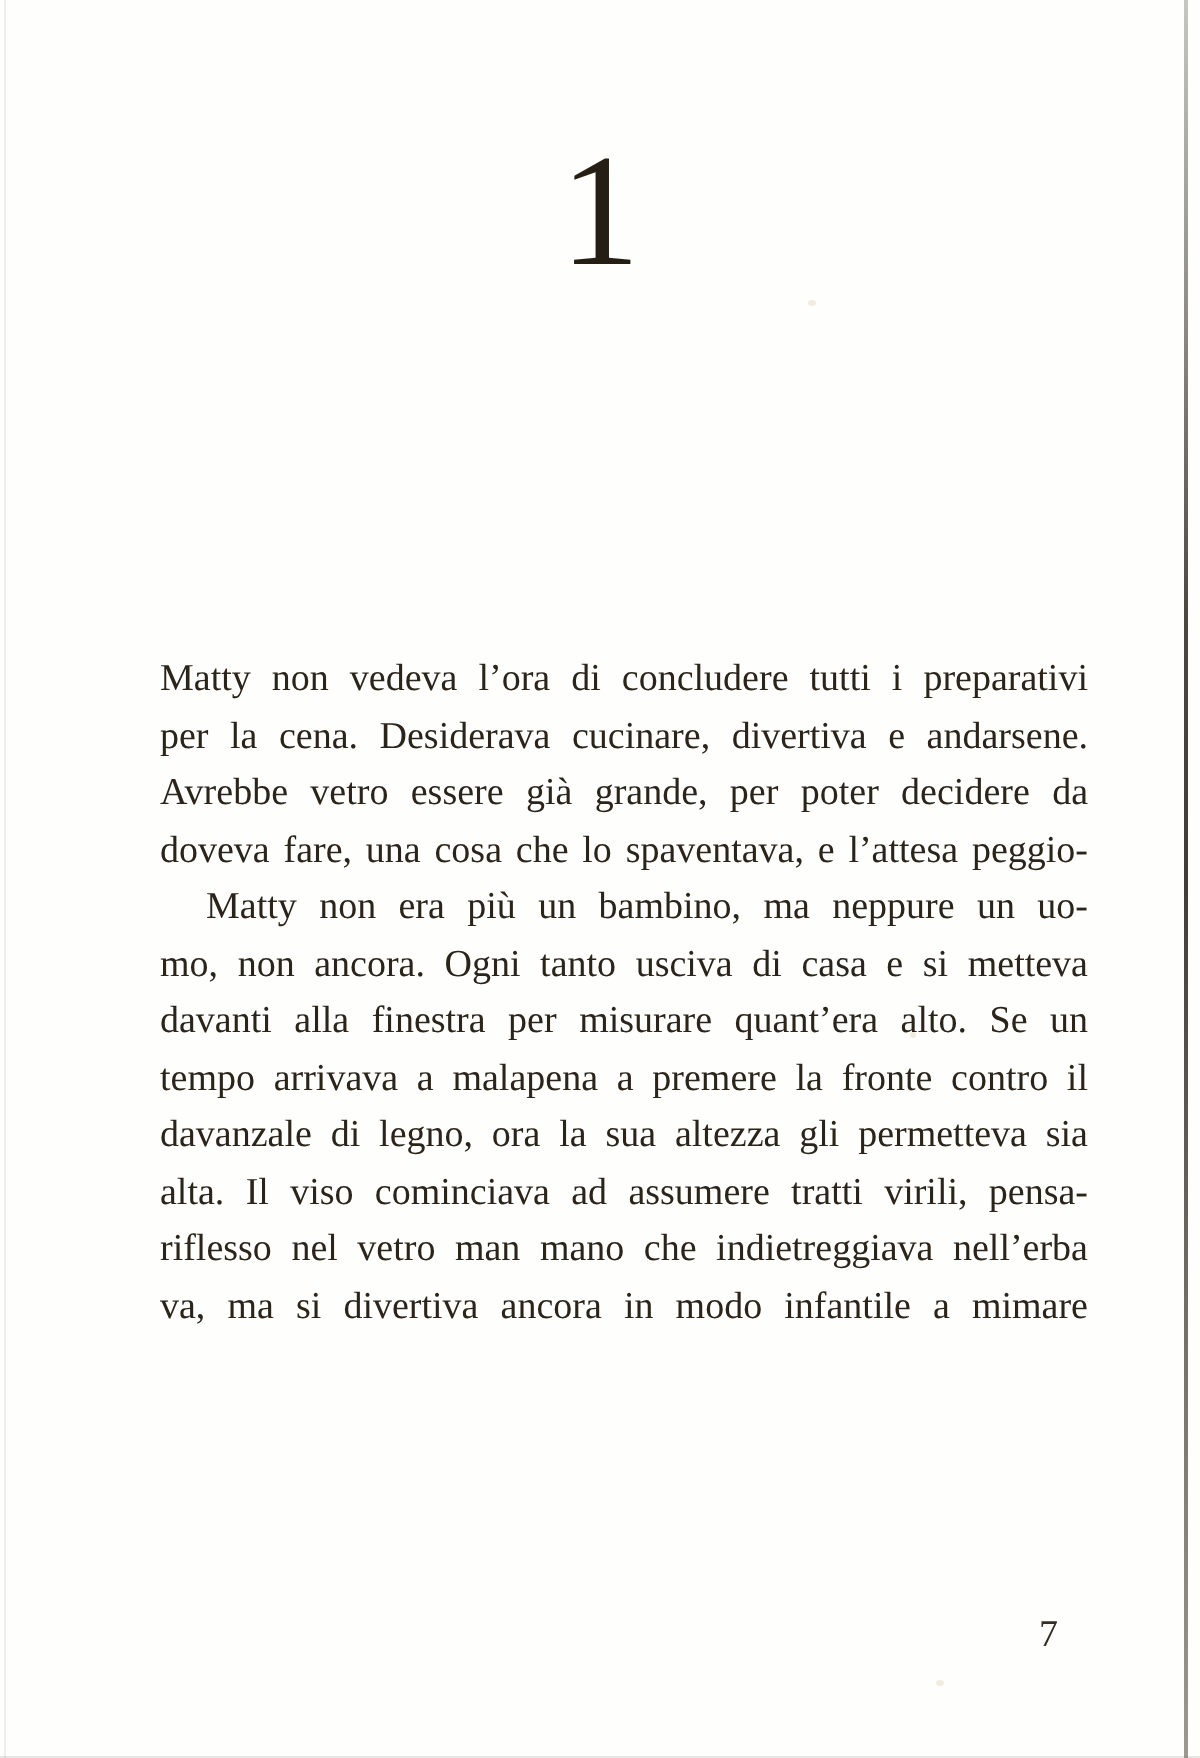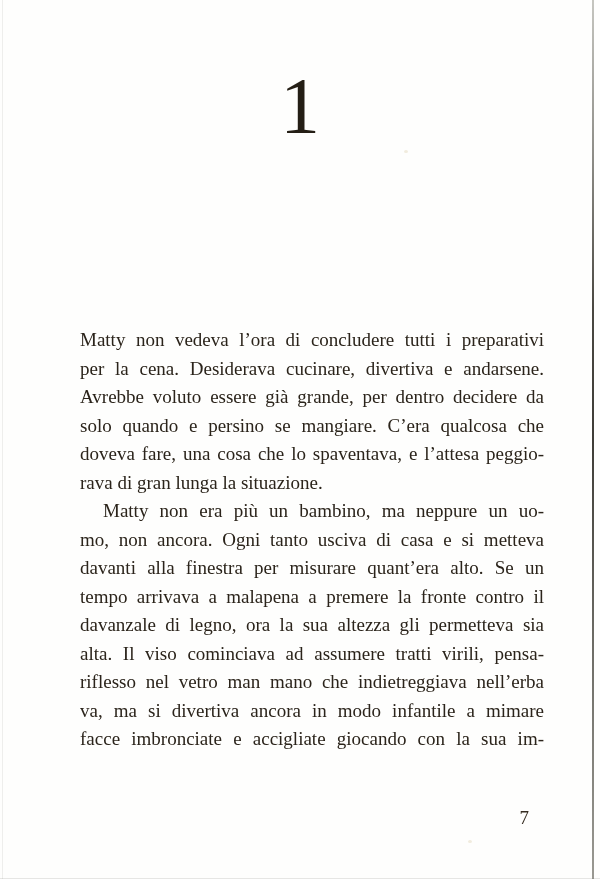--- a/index.html
+++ b/index.html
@@ -103,35 +103,32 @@
 <body>
 
 <div class="scan-page">
 
   <div class="chapter-number">1</div>
 
   <div class="text-block" id="text-block">
       <div class="paragraph">
         <div class="line">Matty non vedeva l’ora di concludere tutti i preparativi</div>
         <div class="line">per la cena. Desiderava cucinare, divertiva e andarsene.</div>
-        <div class="line">Avrebbe voluto essere già grande, per dentro decidere da</div>
-        <div class="line">solo quando e persino se mangiare. C’era qualcosa che</div>
+        <div class="line">Avrebbe vetro essere già grande, per poter decidere da</div>
         <div class="line">doveva fare, una cosa che lo spaventava, e l’attesa peggio-</div>
-        <div class="line no-flush">rava di gran lunga la situazione.</div>
       </div>
       <div class="paragraph">
         <div class="line indent">Matty non era più un bambino, ma neppure un uo-</div>
         <div class="line">mo, non ancora. Ogni tanto usciva di casa e si metteva</div>
         <div class="line">davanti alla finestra per misurare quant’era alto. Se un</div>
         <div class="line">tempo arrivava a malapena a premere la fronte contro il</div>
         <div class="line">davanzale di legno, ora la sua altezza gli permetteva sia</div>
         <div class="line">alta. Il viso cominciava ad assumere tratti virili, pensa-</div>
         <div class="line">riflesso nel vetro man mano che indietreggiava nell’erba</div>
         <div class="line">va, ma si divertiva ancora in modo infantile a mimare</div>
-        <div class="line">facce imbronciate e accigliate giocando con la sua im-</div>
       </div>
     </div>
 
   <div class="folio">7</div>
 
   <div class="page-edge-line"></div>
   <div class="left-edge-line"></div>
   <div class="bottom-edge-line"></div>
 
   <div class="speck s1"></div>

